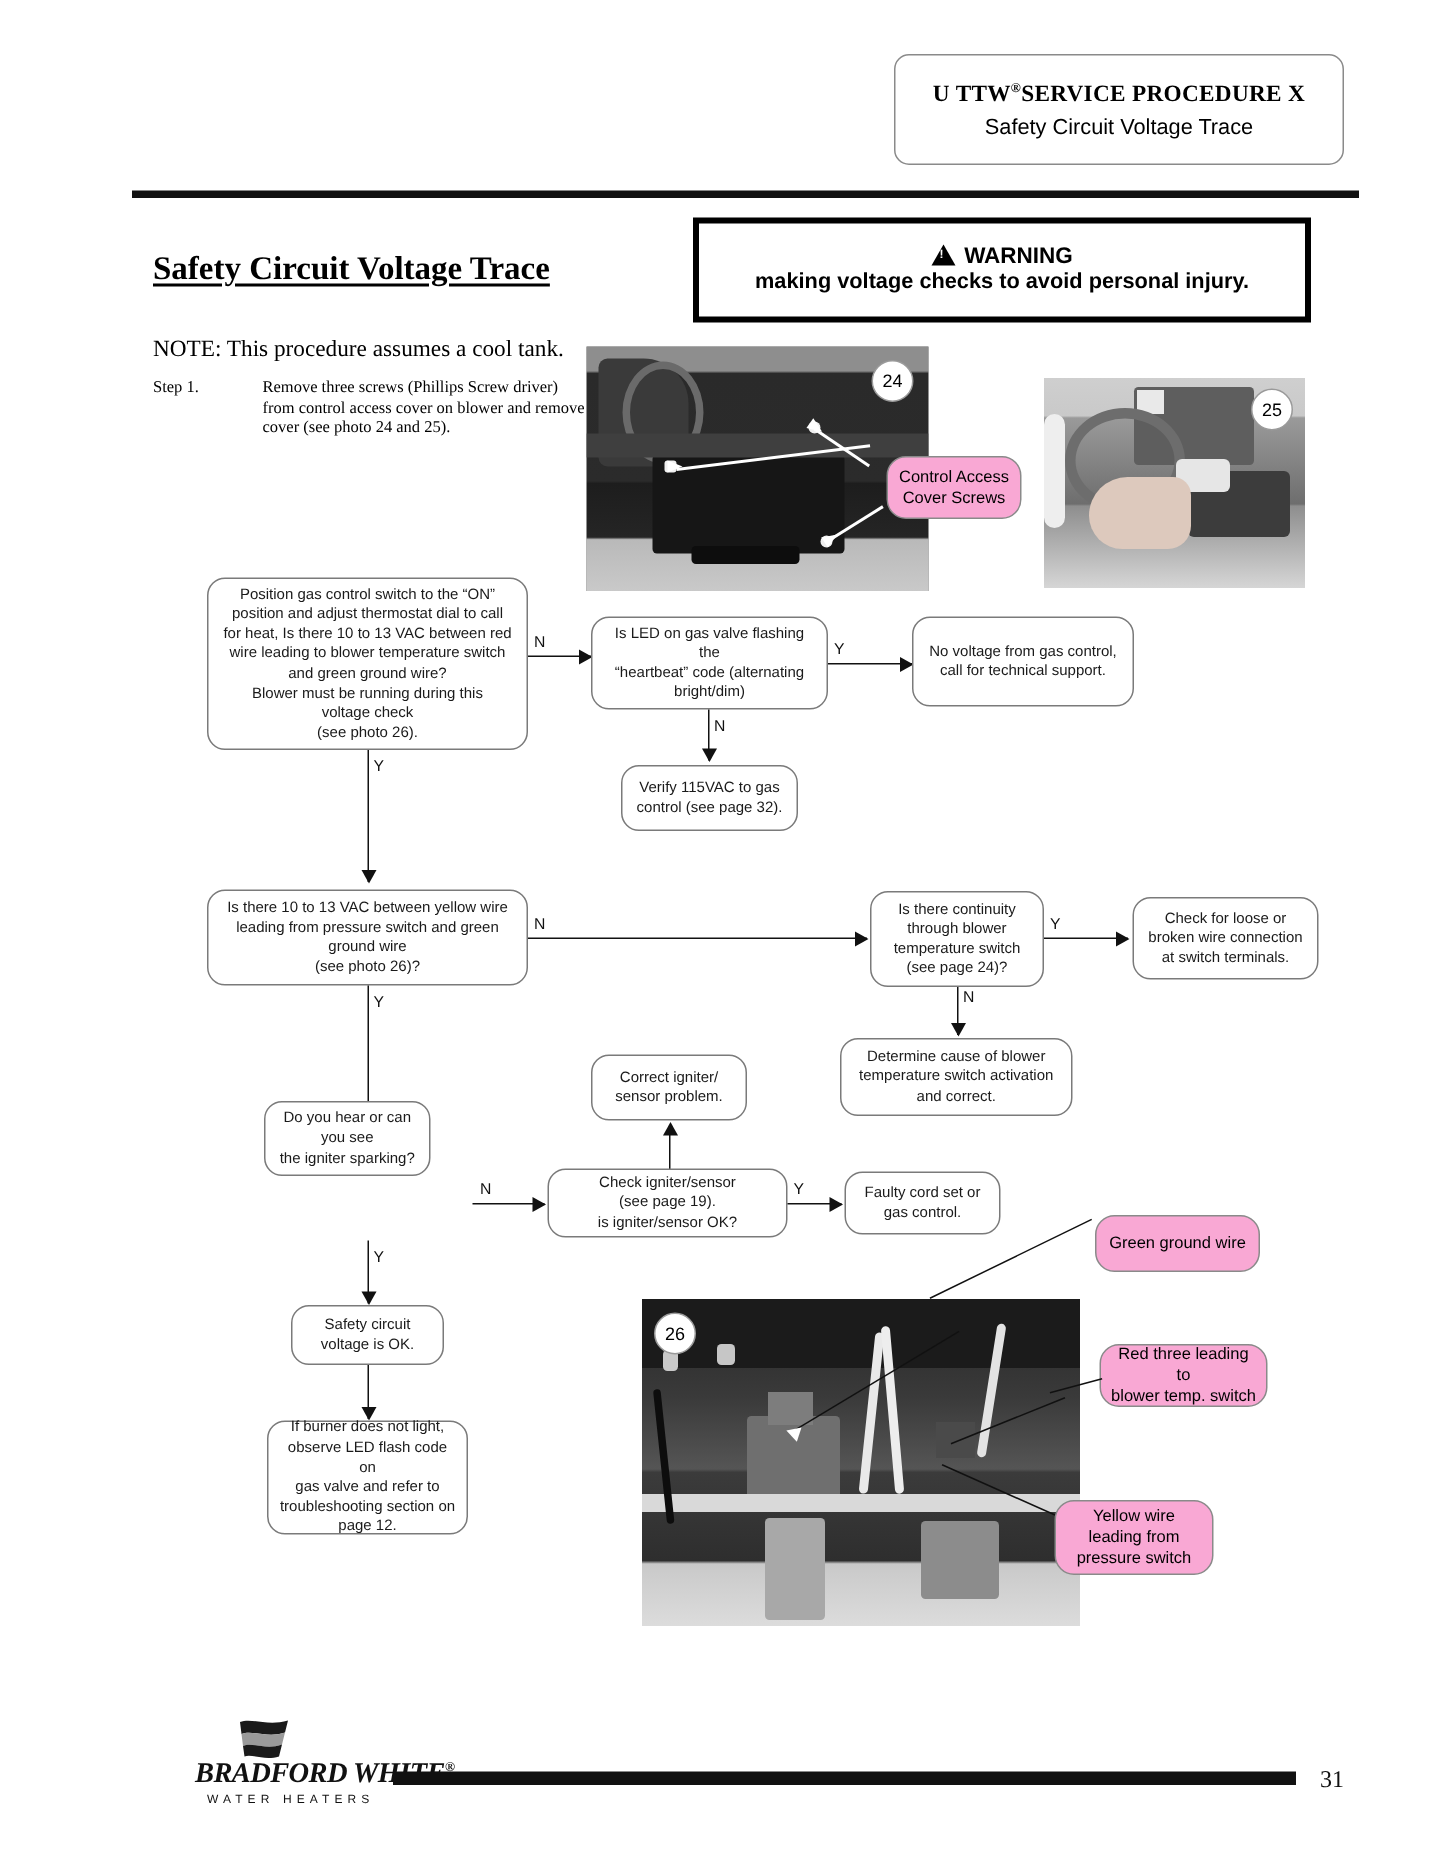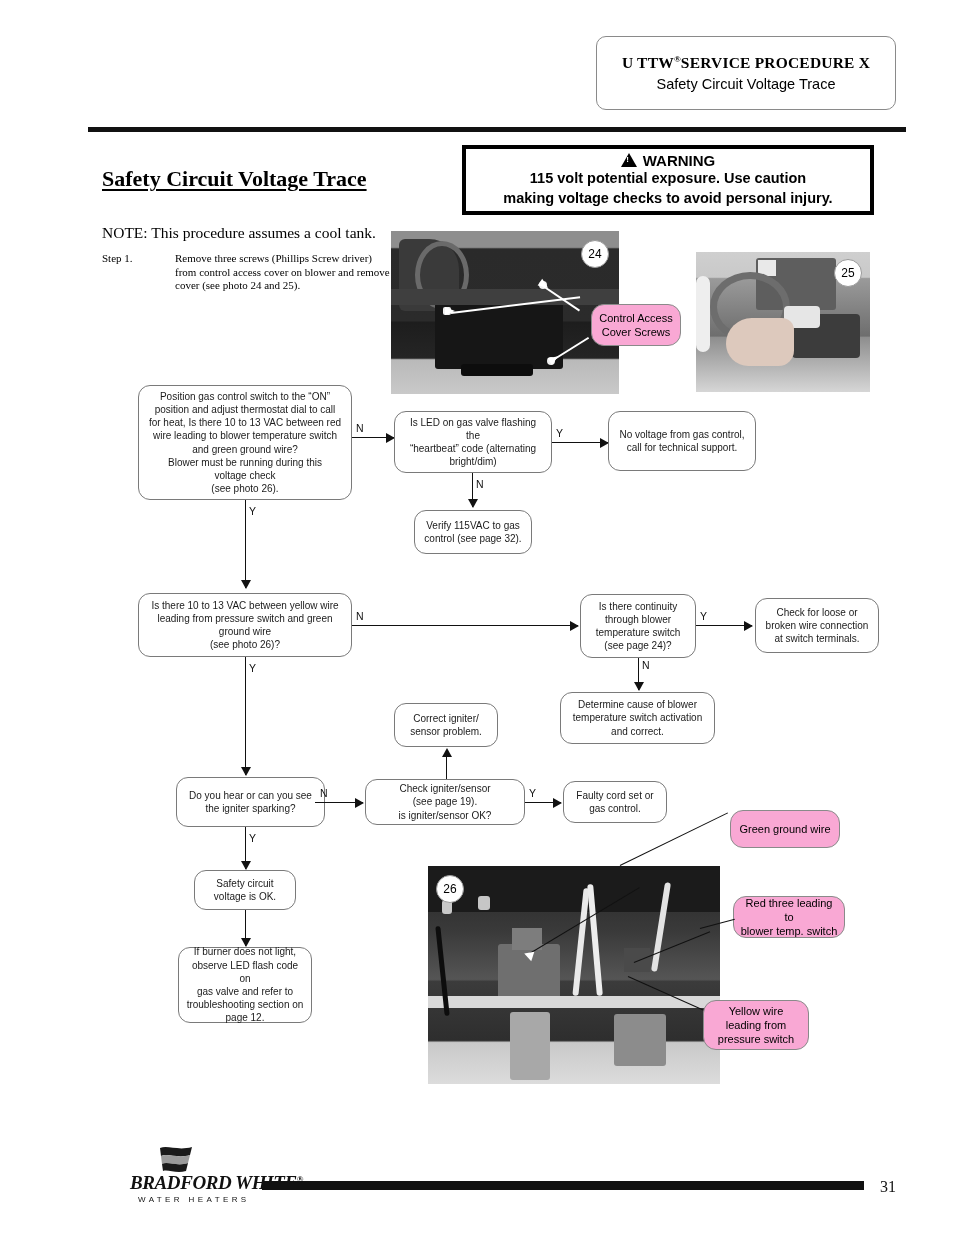--- a/index.html
+++ b/index.html
@@ -122,21 +122,20 @@
 </div>
 <div class="abs" id="header-rule"></div>
 
 <div class="abs" id="page-title">Safety Circuit Voltage Trace</div>
 
 <div class="abs" id="warning-box">
   <div id="warning-head">
     <span class="warn-tri"></span>
     <span>WARNING</span>
   </div>
-  <div class="warn-line">115 volt potential exposure. Use caution</div>
   <div class="warn-line">making voltage checks to avoid personal injury.</div>
 </div>
 
 <div class="abs" id="note-text">NOTE: This procedure assumes a cool tank.</div>
 <div class="abs" id="step-wrap">
   <span id="step-label">Step 1.</span>
   <div id="step-body">Remove three screws (Phillips Screw driver) from control access cover on blower and remove cover (see photo 24 and 25).</div>
 </div>
 
 <div class="abs photo" id="photo24">
@@ -274,21 +273,21 @@
 <div class="ln vln" style="left:245px;top:657px;height:118px;"></div>
 <div class="arrow-d" style="left:241px;top:767px;"></div>
 <div class="lbl" style="left:249px;top:662px;">Y</div>
 
 <div class="fbox" style="left:394px;top:703px;width:104px;height:44px;">Correct igniter/
 sensor problem.</div>
 
 <div class="ln vln" style="left:446px;top:756px;height:24px;"></div>
 <div class="arrow-u" style="left:442px;top:748px;"></div>
 
-<div class="fbox" style="left:176px;top:777px;width:149px;height:50px;text-align:center;">Do you hear or can you see
+<div class="fbox" style="left:176px;top:734px;width:111px;height:50px;text-align:center;">Do you hear or can you see
 the igniter sparking?</div>
 
 <div class="ln hln" style="left:315px;top:802px;width:48px;"></div>
 <div class="arrow-r" style="left:355px;top:798px;"></div>
 <div class="lbl" style="left:320px;top:787px;">N</div>
 
 <div class="fbox" style="left:365px;top:779px;width:160px;height:46px;">Check igniter/sensor
 (see page 19).
 is igniter/sensor OK?</div>
 

